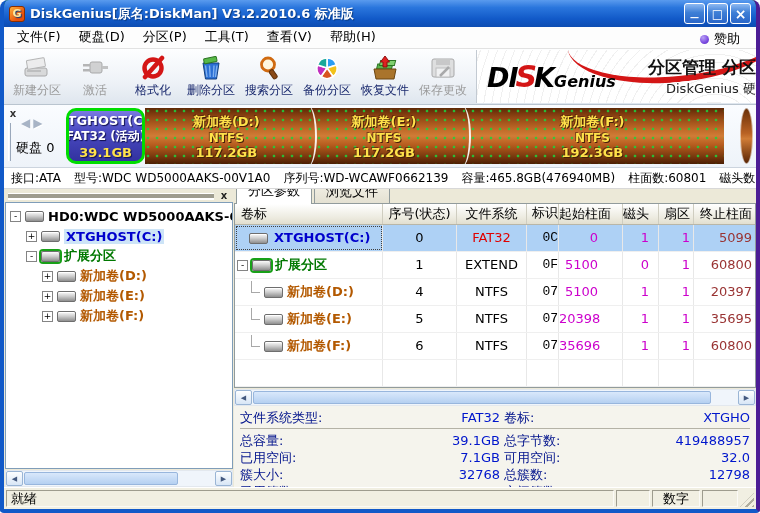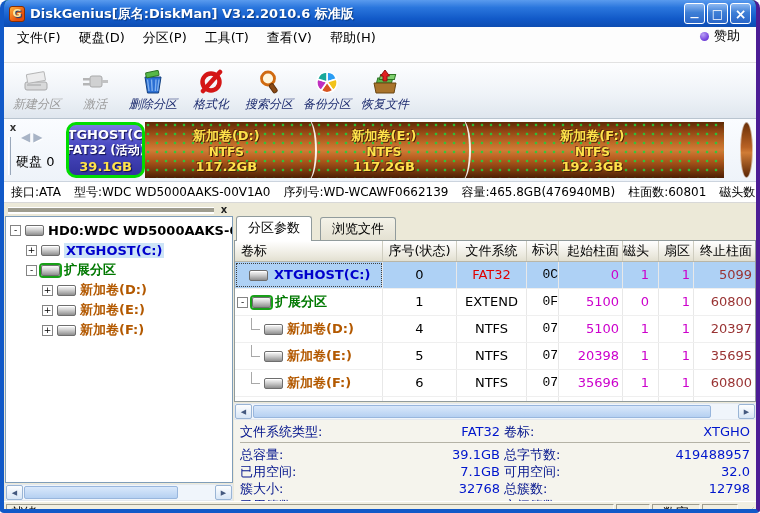--- a/index.html
+++ b/index.html
@@ -20,31 +20,31 @@
   .app-icon::before{content:"G";}
   .title-text{flex:1;white-space:nowrap;overflow:hidden;}
   .winbtns{display:flex;gap:2px;}
   .winbtn{width:21px;height:21px;border:1px solid #fff;border-radius:3px;color:#fff;
     background:linear-gradient(180deg,#8db9f2 0%,#3e7fd6 45%,#2a66c8 100%);
     display:flex;align-items:center;justify-content:center;font-size:11px;font-weight:bold;text-shadow:none;}
   .winbtn.min::before{content:"—";font-size:9px;margin-top:7px;}
   .winbtn.max::before{content:"□";font-size:12px;}
   .winbtn.close::before{content:"×";font-size:14px;}
   
-  .menubar{height:36px;background:#fdfdfd;display:flex;align-items:flex-start;padding:0 4px;font-size:13px;border-bottom:1px solid #e2e2e2;}
+  .menubar{height:22px;background:#fdfdfd;display:flex;align-items:flex-end;padding:0 4px;font-size:13px;border-bottom:1px solid #e2e2e2;}
   .menu-item{padding:2px 9px;}
   .sponsor{margin-left:auto;display:flex;align-items:center;gap:5px;padding-right:12px;}
   .sponsor-dot{width:9px;height:9px;border-radius:50%;background:radial-gradient(circle at 35% 30%,#b9a0f5,#7a4ae0 60%,#5528b8);}
   
   .toolbar{height:56px;display:flex;align-items:stretch;padding:1px 0 1px 4px;
     background:linear-gradient(180deg,#fdfeff 0%,#eef2f7 60%,#dfe6ee 100%);
     border-bottom:1px solid #b9c4cf;}
   #toolbar-buttons{display:flex;}
   .tbtn{width:58px;display:flex;flex-direction:column;align-items:center;justify-content:center;gap:1px;
-    color:#1b2a6e;font-size:12px;cursor:default;font-style:italic;}
+    color:#1b2a6e;font-size:12px;cursor:default;}
   .tbtn .ticon{height:27px;display:flex;align-items:center;}
   .tbtn.disabled{color:#9a9a9a;}
   .tbtn.disabled svg{filter:grayscale(1) opacity(.75);}
   .banner{flex:1;margin-left:4px;border-left:1px solid #c3cad2;background:#fff;position:relative;
     display:flex;align-items:center;overflow:hidden;padding-left:10px;
     background-image:repeating-radial-gradient(circle at 85% 160%, #f0f0f0 0 1px, transparent 1px 8px);}
   .swoosh{position:absolute;width:220px;height:90px;top:-58px;left:90px;
     border-bottom:6px solid #d41616;border-radius:50%;transform:rotate(-6deg);}
   .logo{font-style:italic;font-weight:bold;font-size:27px;letter-spacing:-1px;white-space:nowrap;z-index:1;}
   .logo .ls{color:#d41616;font-size:30px;margin:0 -2px;}
@@ -103,34 +103,34 @@
   .tree-hscroll{height:17px;margin-top:1px;}
   
   .hscroll{display:flex;align-items:stretch;background:#f0f5fb;border:1px solid #e3e8ee;}
   .sbtn{flex:none;width:17px;display:flex;align-items:center;justify-content:center;
     background:linear-gradient(180deg,#fdfeff,#d8e6f6);border:1px solid #9ab5d5;border-radius:2px;
     color:#44597f;font-size:7px;}
   .sthumb{margin:1px;border:1px solid #98b6dd;border-radius:2px;
     background:linear-gradient(180deg,#d9e8fb,#b5d0f1);}
   
   .rightpanel{flex:1;display:flex;flex-direction:column;overflow:hidden;padding-right:0;}
-  .tabs{height:37px;display:flex;align-items:flex-end;padding:3px 0 0 2px;gap:8px;}
+  .tabs{height:14px;display:flex;align-items:flex-end;padding:3px 0 0 2px;gap:2px;}
   .tab{padding:2px 11px 2px;border:1px solid #919b9c;border-bottom:none;border-radius:3px 3px 0 0;
     background:linear-gradient(180deg,#f4f2e8,#e4e1d2);font-size:13px;position:relative;}
   .tab.active{background:#fff;top:1px;padding-bottom:4px;z-index:2;}
   .tablewrap{flex:1;background:#fff;border:1px solid #919b9c;overflow:hidden;position:relative;}
   .tbl{width:545px;}
   .thead{display:flex;height:21px;line-height:20px;font-size:13px;
     background:linear-gradient(180deg,#ffffff,#eceadf 70%,#e2dfd0);border-bottom:1px solid #b8b6a8;}
   .hcell{flex:none;border-right:1px solid #cfcdc0;text-align:center;white-space:nowrap;overflow:hidden;}
   .hcell.c0{text-align:left;padding-left:6px;}
   .brow{display:flex;height:27px;line-height:26px;border-bottom:1px solid #efefef;font-size:13px;}
   .bcell{flex:none;border-right:1px solid #e8e8e8;white-space:nowrap;overflow:hidden;}
   .c0{width:148px;} .c1{width:74px;text-align:center;} .c2{width:70px;text-align:center;}
-  .c3{width:32px;text-align:right;font-family:Liberation Mono, monospace;} .c4{width:64px;text-align:right;padding-right:3px;}
+  .c3{width:32px;text-align:right;font-family:Liberation Mono, monospace;} .c4{width:64px;text-align:right;padding-right:24px;}
   .c5{width:36px;text-align:right;padding-right:9px;} .c6{width:35px;text-align:right;padding-right:3px;}
   .c7{width:86px;text-align:right;padding-right:27px;}
   .brow.selected{background:#aed1f5;}
   .brow.selected .namecell{outline:1px dotted #404040;outline-offset:-2px;}
   .namecell{display:flex;align-items:center;gap:4px;padding-left:3px;}
   .namecell .nm{font-weight:bold;}
   .nm.t-blue{background:none;}
   .branch{flex:none;width:9px;height:12px;border-left:1px solid #a8a8a8;border-bottom:1px solid #a8a8a8;margin-top:-10px;}
   .mag{color:#cc00cc;} .mar{color:#993333;} .redfs{color:#e00000;}
   .table-hscroll{height:17px;margin-top:1px;}
@@ -199,37 +199,37 @@
               <rect x="3" y="9" width="7" height="2.5" fill="#9f9f9f"></rect>
               <rect x="3" y="14" width="7" height="2.5" fill="#9f9f9f"></rect>
               <rect x="22" y="11" width="6" height="3" fill="#b0b0b0"></rect>
             </svg>
           </span>
           <span class="tlabel">激活</span>
         </div>
         <div class="tbtn">
           <span class="ticon">
             <svg width="30" height="26" viewBox="0 0 30 26">
+              <circle cx="15" cy="13" r="8.5" fill="none" stroke="#d41616" stroke-width="4.5"></circle>
+              <line x1="7" y1="22" x2="24" y2="3" stroke="#d41616" stroke-width="4.5" stroke-linecap="round"></line>
+            </svg>
+          </span>
+          <span class="tlabel">格式化</span>
+        </div>
+        <div class="tbtn">
+          <span class="ticon">
+            <svg width="30" height="26" viewBox="0 0 30 26">
               <path d="M7 8 L23 8 L20.5 24 L9.5 24 Z" fill="#2b6fd4" stroke="#14407e"></path>
               <path d="M9.5 10.5 L11 22 M13.5 10.5 L14.2 22 M18 10.5 L17.3 22 M21 10.5 L19.5 22" stroke="#7fb0ef" stroke-width="1.4" fill="none"></path>
               <g transform="rotate(-12 15 6)">
                 <rect x="8" y="2.5" width="13" height="5" rx="1" fill="#57b847" stroke="#2c7524"></rect>
               </g>
             </svg>
           </span>
           <span class="tlabel">删除分区</span>
-        </div>
-        <div class="tbtn">
-          <span class="ticon">
-            <svg width="30" height="26" viewBox="0 0 30 26">
-              <circle cx="15" cy="13" r="8.5" fill="none" stroke="#d41616" stroke-width="4.5"></circle>
-              <line x1="7" y1="22" x2="24" y2="3" stroke="#d41616" stroke-width="4.5" stroke-linecap="round"></line>
-            </svg>
-          </span>
-          <span class="tlabel">格式化</span>
         </div>
         <div class="tbtn">
           <span class="ticon">
             <svg width="30" height="26" viewBox="0 0 30 26">
               <circle cx="14" cy="9.5" r="6.5" fill="#fff6dd" stroke="#d06a10" stroke-width="2.8"></circle>
               <rect x="16.8" y="14.6" width="4.5" height="9.5" rx="1.5" transform="rotate(-35 19 19)" fill="#8a4a16" stroke="#5d2f0a"></rect>
             </svg>
           </span>
           <span class="tlabel">搜索分区</span>
         </div>
@@ -253,21 +253,40 @@
               <g transform="skewX(-14)">
                 <rect x="10" y="9" width="15" height="5" fill="#59b54a" stroke="#2c7524"></rect>
                 <rect x="12" y="5.5" width="15" height="5" fill="#7fd06f" stroke="#2c7524"></rect>
               </g>
               <path d="M4 14 L26 14 L24 24 L6 24 Z" fill="#a9742c" stroke="#6b4612"></path>
               <path d="M15 1 L19.5 7 L17 7 L17 12 L13 12 L13 7 L10.5 7 Z" fill="#e02020" stroke="#8f0f0f"></path>
             </svg>
           </span>
           <span class="tlabel">恢复文件</span>
         </div>
-      </div>
+        <div class="tbtn disabled">
+          <span class="ticon">
+            <svg width="30" height="26" viewBox="0 0 30 26">
+              <rect x="4" y="4" width="22" height="18" rx="2" fill="#d6d6d6" stroke="#8f8f8f"></rect>
+              <rect x="8" y="4" width="14" height="6" fill="#b8b8b8"></rect>
+              <rect x="8" y="13" width="14" height="9" fill="#efefef" stroke="#aaaaaa"></rect>
+              <line x1="12" y1="21" x2="21" y2="12" stroke="#909090" stroke-width="2.5"></line>
+            </svg>
+          </span>
+          <span class="tlabel">保存更改</span>
+        </div>
+      </div>
+    <div class="banner">
+      <div class="swoosh"></div>
+      <div class="logo"><span>DI</span><span class="ls">S</span><span>K</span><span class="lg">Genius</span></div>
+      <div class="banner-right">
+        <div class="banner-title">分区管理 分区</div>
+        <div class="banner-sub">DiskGenius 硬</div>
+      </div>
+    </div>
   </div>
 
   <div class="diskpanel">
     <div class="disk-side">
       <div class="ds-close">x</div>
       <div class="ds-grip"></div>
       <div class="ds-arrows">◀▶</div>
       <div class="ds-label">硬盘 0</div>
     </div>
     <div class="diskbar">

